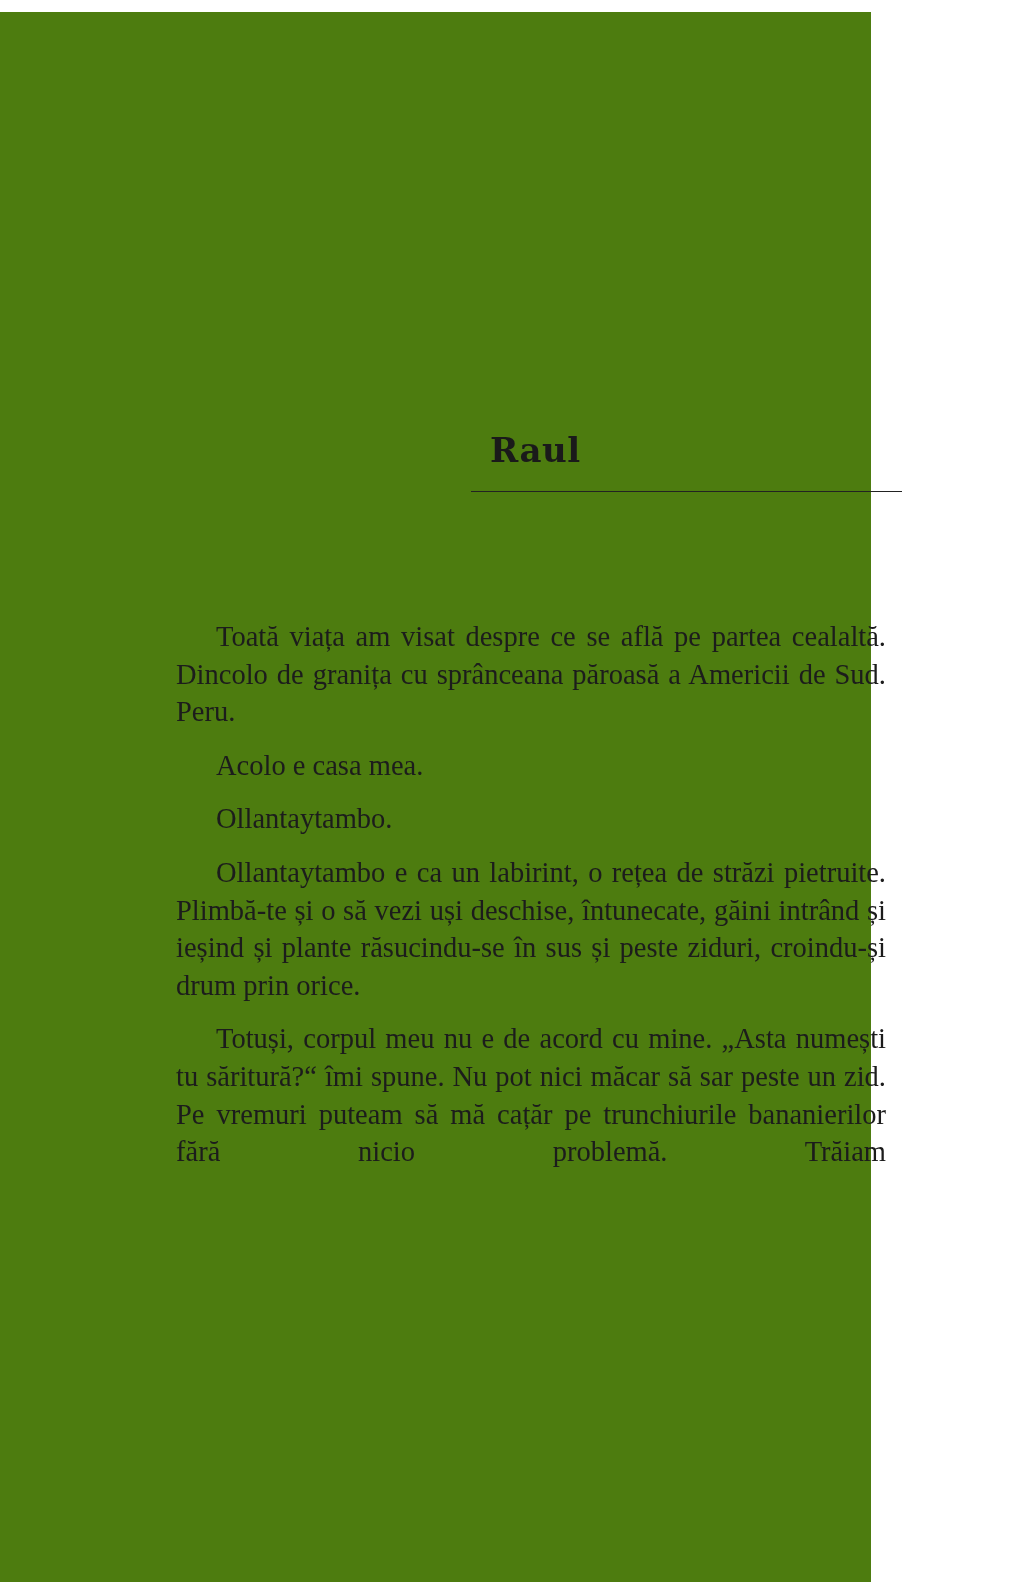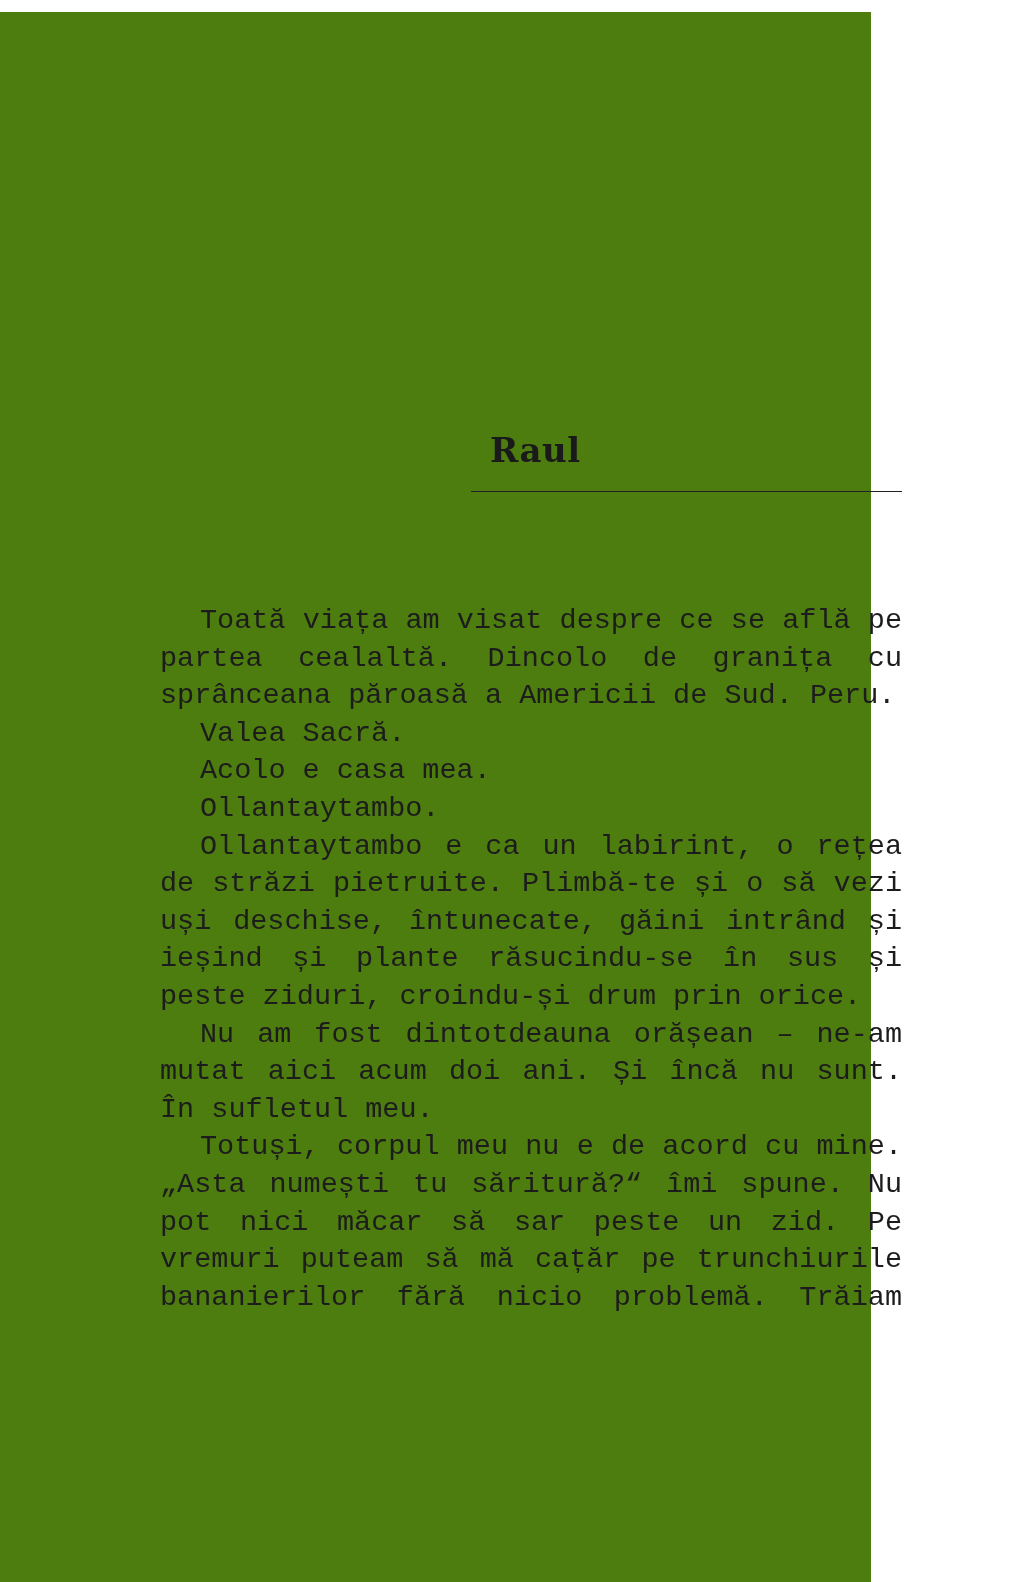--- a/index.html
+++ b/index.html
@@ -13,32 +13,30 @@
   }
   .title-rule {
     position: absolute; left: 471px; top: 479px; width: 431px; height: 0;
     border-top: 1.5px solid #222;
   }
   .body-text {
     position: absolute; left: 160px; top: 590px; width: 742px;
     font-family: "Liberation Serif", "DejaVu Serif", serif;
     font-size: 28.5px; line-height: 37.6px; color: #1c1c1c;
   }
-  .body-text p { margin: 0; text-indent: 40px; text-align: justify; text-align-last: left; font-family: Liberation Mono, monospace; }
+  .body-text p { margin: 16px; text-indent: 40px; text-align: justify; text-align-last: left; }
   .body-text p.full { text-align-last: justify; }
 </style>
 </head>
 <body>
 
 <div class="page">
   <h1 class="chapter-title">Raul</h1>
   <div class="title-rule"></div>
 
   <div class="body-text">
     <p>Toată viața am visat despre ce se află pe partea cealaltă. Dincolo de granița cu sprânceana păroasă a Americii de Sud. Peru.</p>
-    <p>Valea Sacră.</p>
     <p>Acolo e casa mea.</p>
     <p>Ollantaytambo.</p>
     <p>Ollantaytambo e ca un labirint, o rețea de străzi pietruite. Plimbă-te și o să vezi uși deschise, întunecate, găini intrând și ieșind și plante răsucindu-se în sus și peste ziduri, croindu-și drum prin orice.</p>
-    <p>Nu am fost dintotdeauna orășean – ne-am mutat aici acum doi ani. Și încă nu sunt. În sufletul meu.</p>
     <p class="full">Totuși, corpul meu nu e de acord cu mine. „Asta numești tu săritură?“ îmi spune. Nu pot nici măcar să sar peste un zid. Pe vremuri puteam să mă cațăr pe trunchiurile bananierilor fără nicio problemă. Trăiam</p>
   </div>
 </div>
 
 </body></html>

